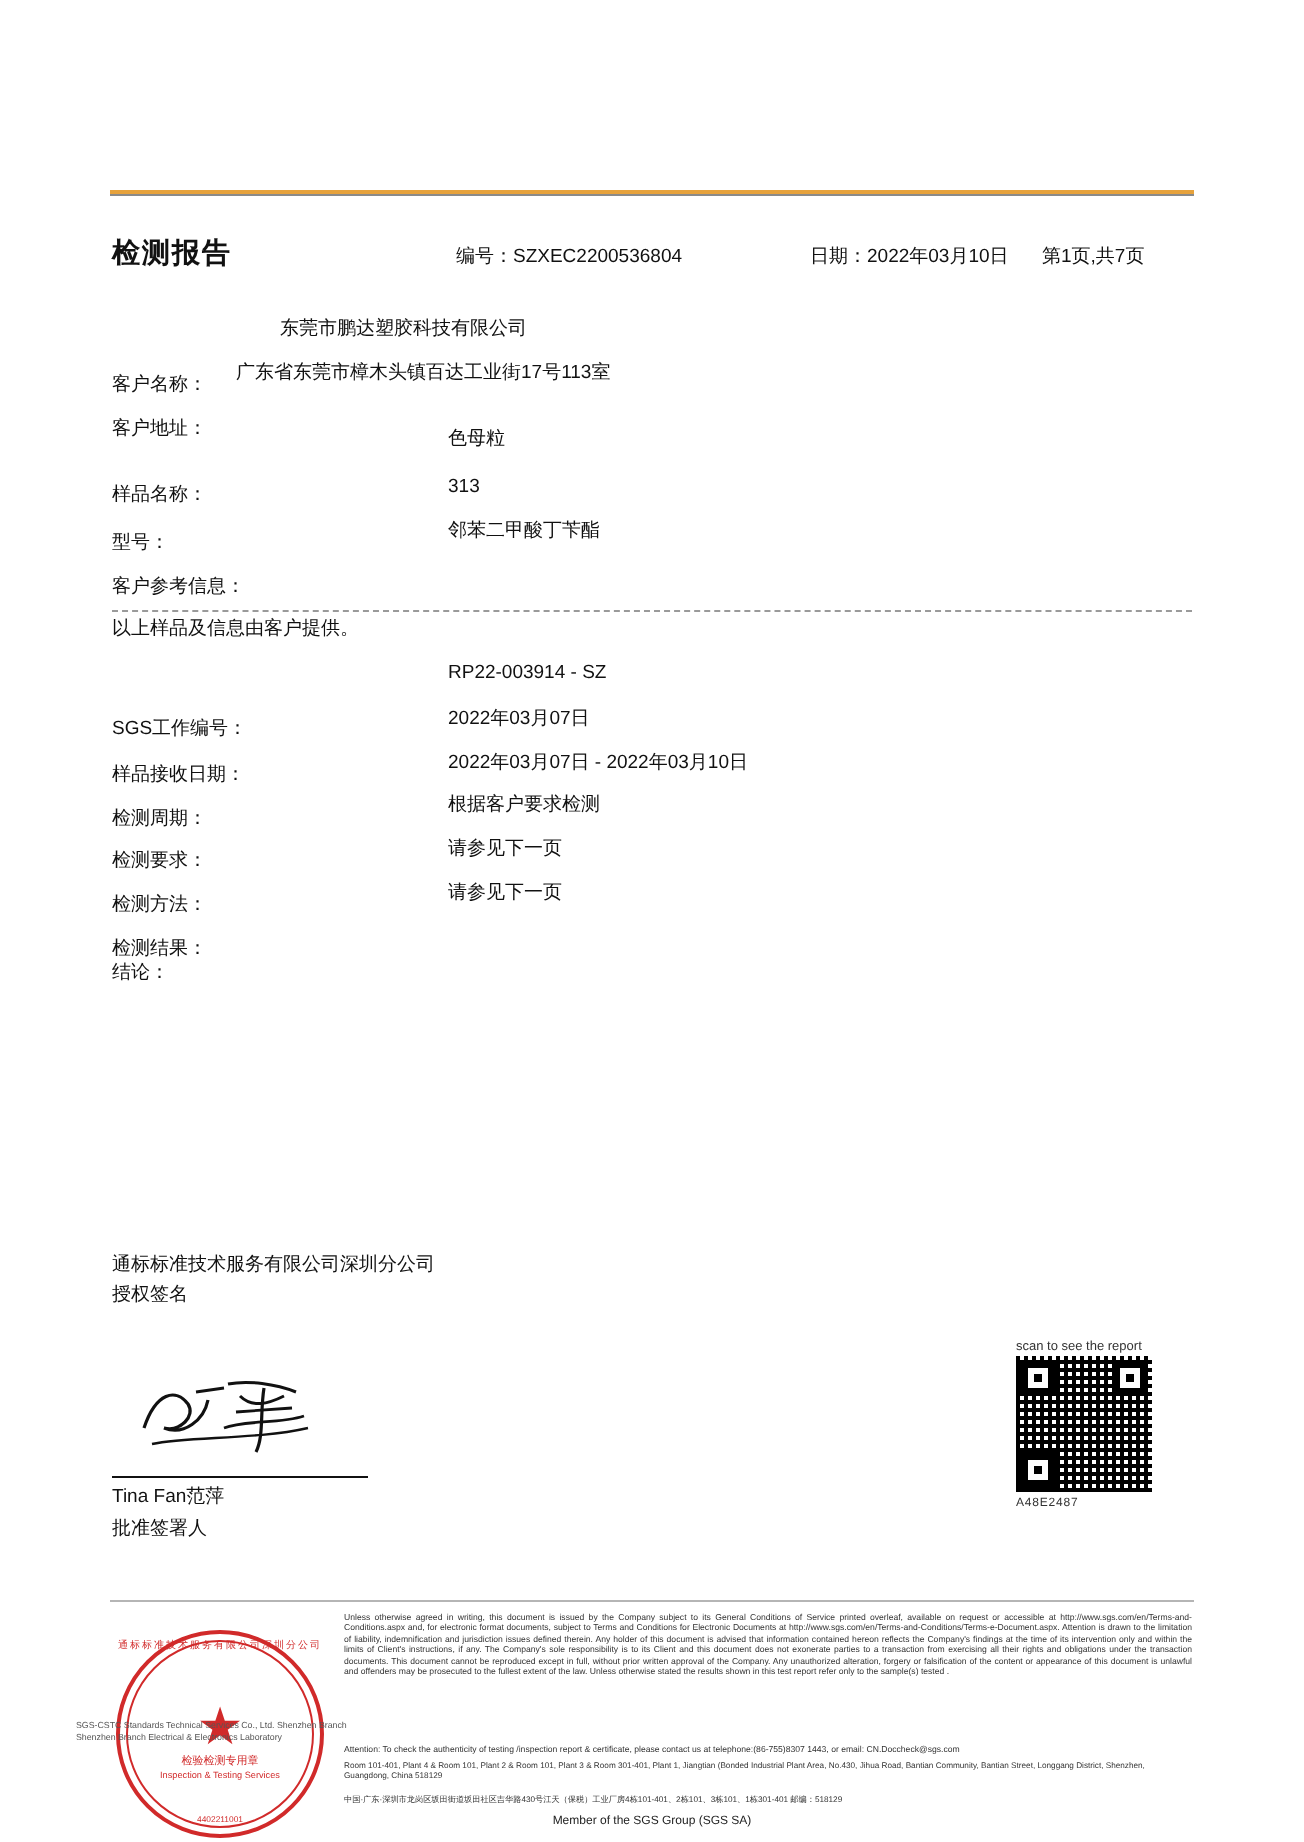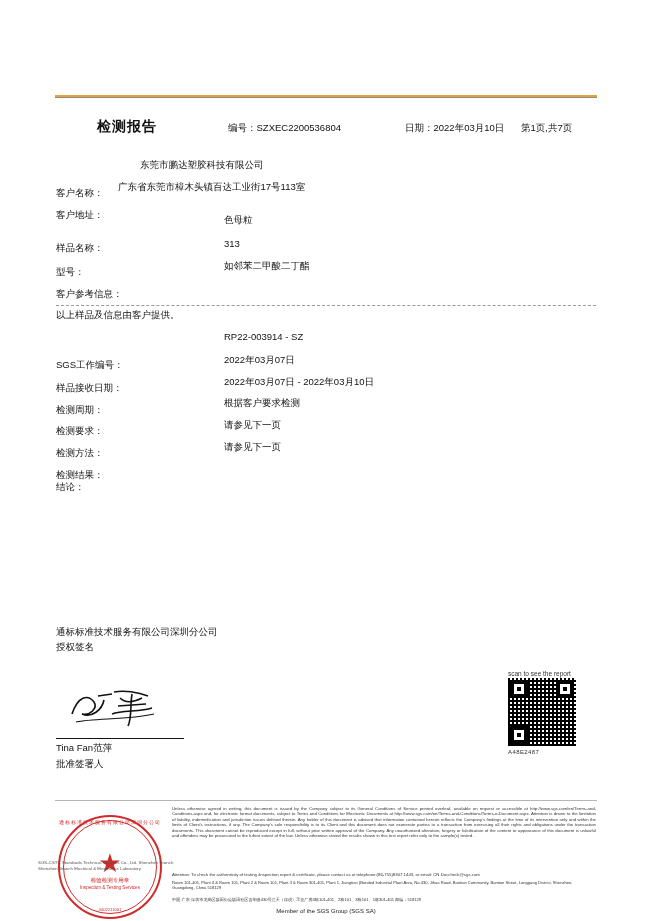--- a/index.html
+++ b/index.html
@@ -44,21 +44,20 @@
     background: #8a8a8a;
   }
   .report-title {
     position: absolute;
     left: 56px;
     top: 118px;
     font-size: 14px;
     font-weight: bold;
     color: #111;
     letter-spacing: 1px;
-    margin-left: 41px;
   }
   .report-no {
     position: absolute;
     left: 228px;
     top: 122px;
     font-size: 9.5px;
     color: #111;
   }
   .report-date {
     position: absolute;
@@ -299,21 +298,21 @@
     <span class="lbl">型号：</span>
   </div>
   <div class="field" style="left:224px; top:237px;">
     <span class="val">313</span>
   </div>
 
   <div class="field" style="left:56px; top:259px;">
     <span class="lbl">客户参考信息：</span>
   </div>
   <div class="field" style="left:224px; top:259px;">
-    <span class="val">如邻苯二甲酸二丁酯</span>
+    <span class="val">邻苯二甲酸丁苄酯</span>
   </div>
 
   <div class="field" style="left:56px; top:280px;">
     <span class="lbl">以上样品及信息由客户提供。</span>
   </div>
 
   <div class="dashed" style="top:305px;"></div>
 
   <div class="field" style="left:56px; top:330px;">
     <span class="lbl">SGS工作编号：</span>

